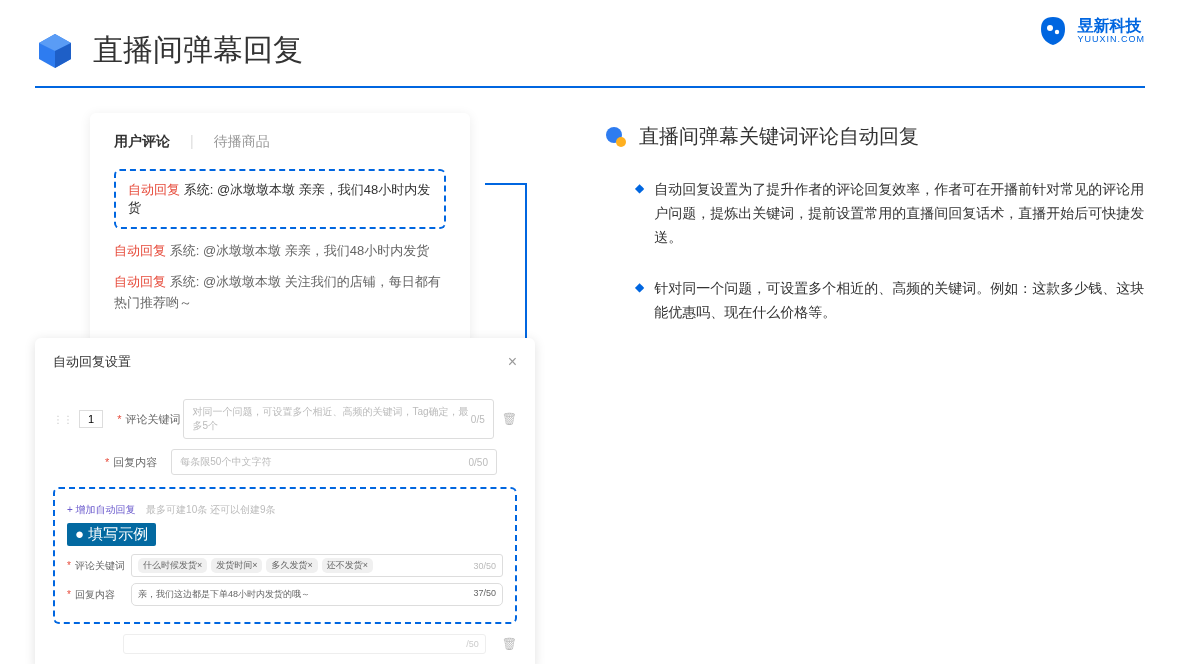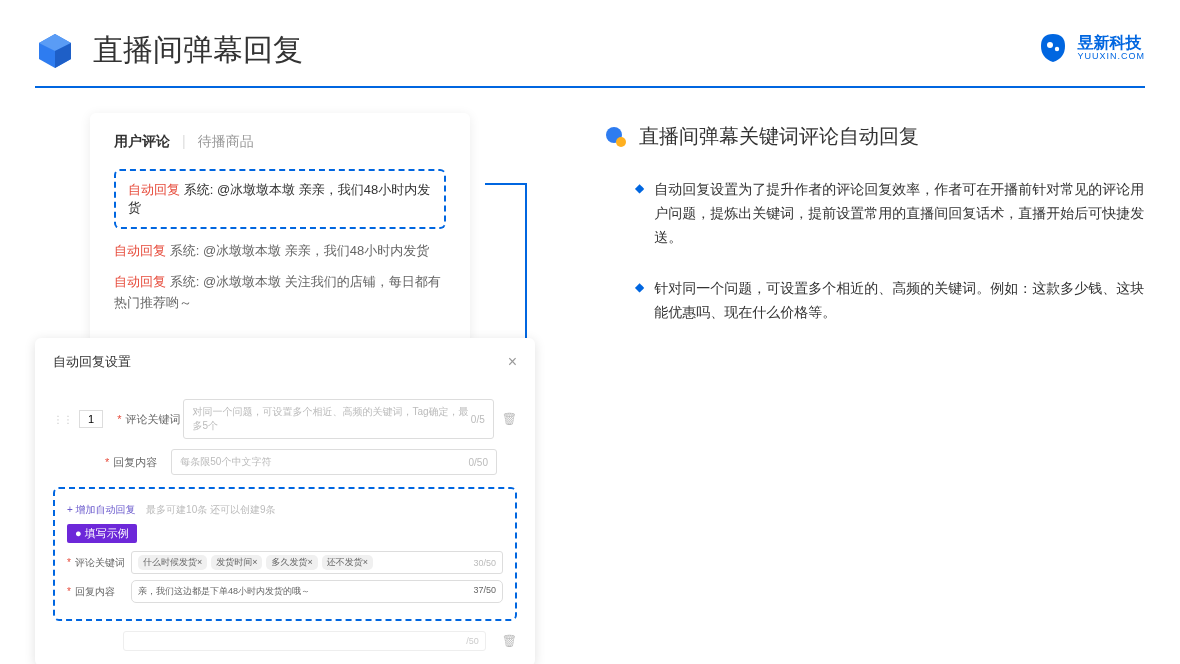--- a/index.html
+++ b/index.html
@@ -1,30 +1,30 @@
 <!DOCTYPE html>
 <html><head>
 <meta charset="utf-8">
 <style>
 *{margin:0;padding:0;box-sizing:border-box;font-family:"Microsoft YaHei",Arial,sans-serif}
 body{width:1180px;height:664px;background:#fff;position:relative;overflow:hidden}
 .header{display:flex;align-items:center;padding:30px 35px 15px 35px;position:relative}
 .header-icon{width:40px;height:40px;margin-right:18px;position:relative}
 .header-icon svg{width:100%;height:100%}
 .header-title{font-size:30px;color:#333;font-weight:500}
-.brand{position:absolute;right:35px;top:32px;display:flex;align-items:center}
+.brand{position:absolute;right:35px;top:15px;display:flex;align-items:center}
 .brand-icon{width:32px;height:32px;margin-right:8px}
 .brand-text{display:flex;flex-direction:column;line-height:1.1}
 .brand-cn{font-size:16px;color:#0066e0;font-weight:600}
 .brand-en{font-size:9px;color:#0066e0;letter-spacing:1px}
 .divider{height:2px;background:#0066e0;margin:0 35px 25px 35px}
 .content{display:flex;padding:0 35px}
 .left-panel{width:500px;position:relative}
 .comment-card{background:#fff;box-shadow:0 2px 12px rgba(0,0,0,0.08);border-radius:6px;padding:20px 24px;margin-left:55px;width:380px}
-.tabs{display:flex;gap:12px;margin-bottom:18px;font-size:14px}
+.tabs{display:flex;gap:20px;margin-bottom:18px;font-size:14px}
 .tab-active{color:#333;font-weight:600}
 .tab-inactive{color:#999}
 .tab-sep{color:#ddd}
 .reply-box{border:2px dashed #0066e0;border-radius:6px;padding:10px 12px;margin-bottom:12px;font-size:13px;position:relative}
 .reply-label{color:#e74c3c;font-weight:500}
 .reply-sys{color:#333}
 .reply-text{color:#333}
 .reply-item{font-size:13px;margin-bottom:10px;line-height:1.6;color:#666}
 .settings-card{background:#fff;box-shadow:0 2px 12px rgba(0,0,0,0.12);border-radius:6px;padding:15px 18px;width:500px;margin-top:-5px;position:relative;z-index:2}
 .settings-header{display:flex;justify-content:space-between;align-items:flex-end;margin-bottom:18px;padding-bottom:10px}
@@ -34,21 +34,21 @@
 .drag-handle{color:#ccc;margin-right:6px;font-size:10px}
 .row-num{border:1px solid #ddd;padding:2px 8px;margin-right:14px;font-size:11px;background:#fff}
 .req-dot{color:#e74c3c;margin-right:4px}
 .form-label{color:#666;width:58px;font-size:11px}
 .form-input{flex:1;border:1px solid #ddd;border-radius:3px;padding:5px 8px;color:#bbb;font-size:10px;background:#fff;display:flex;justify-content:space-between;align-items:center}
 .input-counter{color:#bbb;font-size:10px}
 .trash-icon{margin-left:8px;color:#bbb;font-size:12px}
 .example-box{border:2px dashed #0066e0;border-radius:6px;padding:10px 12px;margin-top:12px}
 .add-link{color:#6a5acd;font-size:10px;margin-bottom:8px}
 .add-hint{color:#bbb;font-size:10px;margin-left:6px}
-.example-badge{background:#6d28d9;color:#fff;font-size:11px;padding:2px 8px;border-radius:2px;display:inline-block;margin-bottom:8px}
+.example-badge{background:#0369a1;color:#fff;font-size:15px;padding:2px 8px;border-radius:2px;display:inline-block;margin-bottom:8px}
 .example-row{display:flex;align-items:center;font-size:10px;margin-bottom:6px}
 .example-label{color:#666;width:56px}
 .tag-box{border:1px solid #ddd;border-radius:3px;padding:3px 6px;flex:1;display:flex;align-items:center;gap:4px;background:#fff}
 .tag{background:#f0f0f0;color:#666;padding:1px 5px;font-size:9px;border-radius:5px}
 .tag-counter{margin-left:auto;color:#bbb;font-size:9px}
 .example-input-box{border:1px solid #ddd;border-radius:5px;padding:4px 6px;flex:1;display:flex;justify-content:space-between;background:#fff;color:#666;font-size:9px}
 .ghost-input{margin-top:10px;display:flex;align-items:center;font-size:10px}
 .ghost-box{border:1px solid #eee;border-radius:3px;padding:4px 6px;flex:1;display:flex;justify-content:flex-end;color:#ccc;font-size:9px;margin-left:70px;margin-right:8px}
 .connector{position:absolute;border:1px solid #0066e0;pointer-events:none}
 .conn-v1{width:1px;height:295px;left:490px;top:70px;background:#0066e0}

